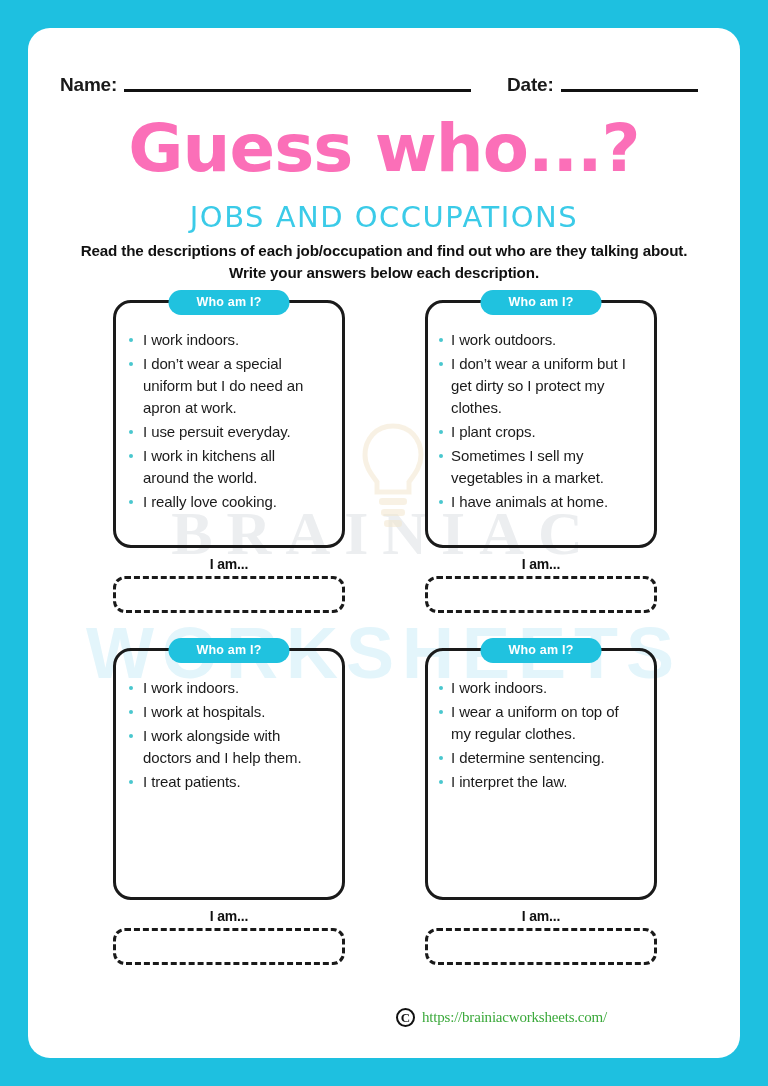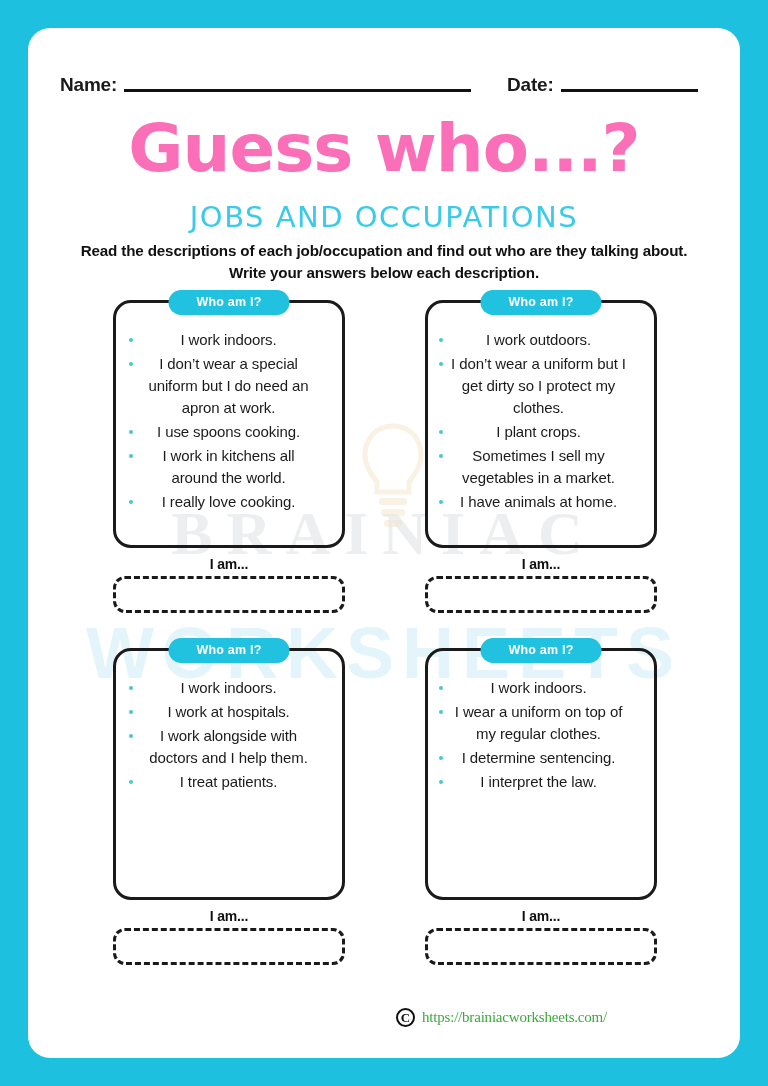--- a/index.html
+++ b/index.html
@@ -138,21 +138,20 @@
   .card-wrap.c2 { left: 85px;  top: 620px; }
   .card-wrap.c3 { left: 397px; top: 620px; }
 
   .card {
     position: relative;
     width: 232px;
     border: 3.5px solid #1a1a1a;
     border-radius: 18px;
     background: transparent;
     padding: 26px 28px 14px 10px;
-    text-align: center;
   }
   .card.h1 { min-height: 248px; }
   .card.h2 { min-height: 252px; }
 
   .badge {
     position: absolute;
     left: 50%;
     top: -13px;
     transform: translateX(-50%);
     background: #20C2DF;
@@ -266,21 +265,21 @@
     <div class="maintitle">Guess who...?</div>
     <div class="subtitle">JOBS AND OCCUPATIONS</div>
     <div class="instructions">Read the descriptions of each job/occupation and find out who are they talking about. Write your answers below each description.</div>
 
     <div class="card-wrap c0">
       <div class="card h1">
         <div class="badge">Who am I?</div>
         <ul class="bullets">
           <li>I work indoors.</li>
           <li>I don’t wear a special uniform but I do need an apron at work.</li>
-          <li>I use spoons cooking.</li>
+          <li>I use persuit everyday.</li>
           <li>I work in kitchens all around the world.</li>
           <li>I really love cooking.</li>
         </ul>
       </div>
       <div class="iam">I am...</div>
       <div class="answerbox"></div>
     </div>
 
     <div class="card-wrap c1">
       <div class="card h1">

